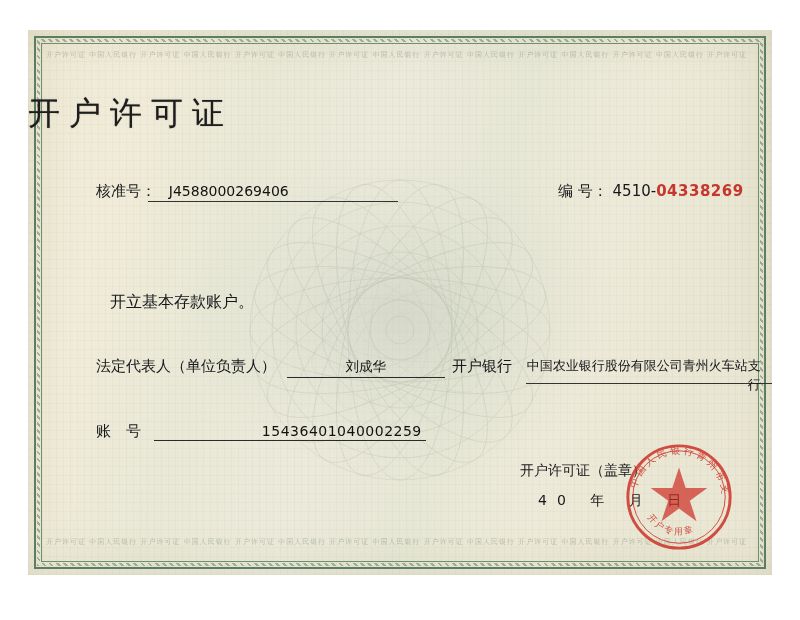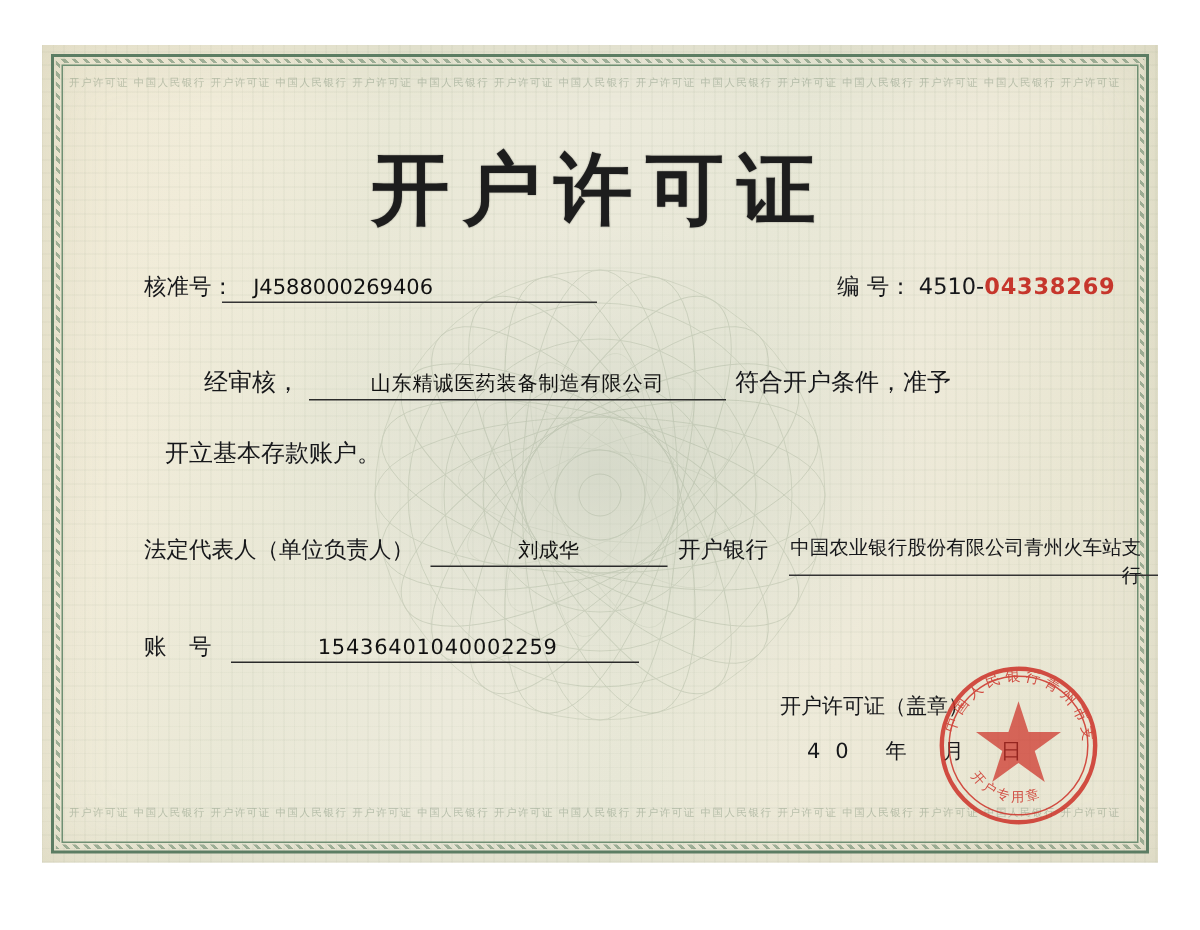--- a/index.html
+++ b/index.html
@@ -85,24 +85,23 @@
   .content {
     position: absolute;
     left: 0; top: 0; right: 0; bottom: 0;
   }
 
   .title {
     position: absolute;
     top: 62px;
     left: 0;
     width: 100%;
-    text-align: center;
     font-family: "DejaVu Serif", "Liberation Serif", serif;
-    font-size: 52px;
-    font-weight: bold;
+    font-size: 32px;
+    font-weight: normal;
     letter-spacing: 9px;
     color: #1d1d1d;
     text-shadow: 0 0 1px rgba(0,0,0,0.5);
   }
 
   .row {
     position: absolute;
     font-size: 15px;
     color: #16171a;
     font-family: "DejaVu Sans", "Liberation Sans", sans-serif;
@@ -182,21 +181,21 @@
     height: 1px;
   }
 
   
   #line-account { top: 392px; left: 68px; font-size: 15px; }
   #account-value {
     min-width: 260px;
     margin-left: 8px;
     font-size: 14px;
     letter-spacing: 0.5px;
-    text-align: center;
+    text-align: right;
     padding-left: 8px;
   }
 
   
   #line-issuer { top: 432px; left: 492px; font-size: 14px; }
   #line-date { top: 462px; left: 510px; font-size: 14px; letter-spacing: 10px; }
 
   
   #seal {
     position: absolute;
@@ -264,23 +263,20 @@
     <div class="row" id="line-approval">
       <span class="label" id="approval-label">核准号：</span>
       <span class="underline" id="approval-value">J4588000269406</span>
     </div>
 
     <div class="row" id="line-serial">
       <span id="serial-label">编  号：</span>
       <span id="serial-prefix">4510-</span><span id="serial-number">04338269</span>
     </div>
 
-    <div class="row" id="line-body1">
-      <span id="body1-pre">经审核，</span><span class="underline" id="company-name">山东精诚医药装备制造有限公司</span><span id="body1-post">符合开户条件，准予</span>
-    </div>
 
     <div class="row" id="line-body2">开立基本存款账户。</div>
 
     <div class="row" id="line-rep">
       <span class="label">法定代表人（单位负责人）</span>
       <span class="underline" id="rep-value">刘成华</span>
     </div>
 
     <div id="bank-rule"></div>
     <div class="row" id="line-bank">

